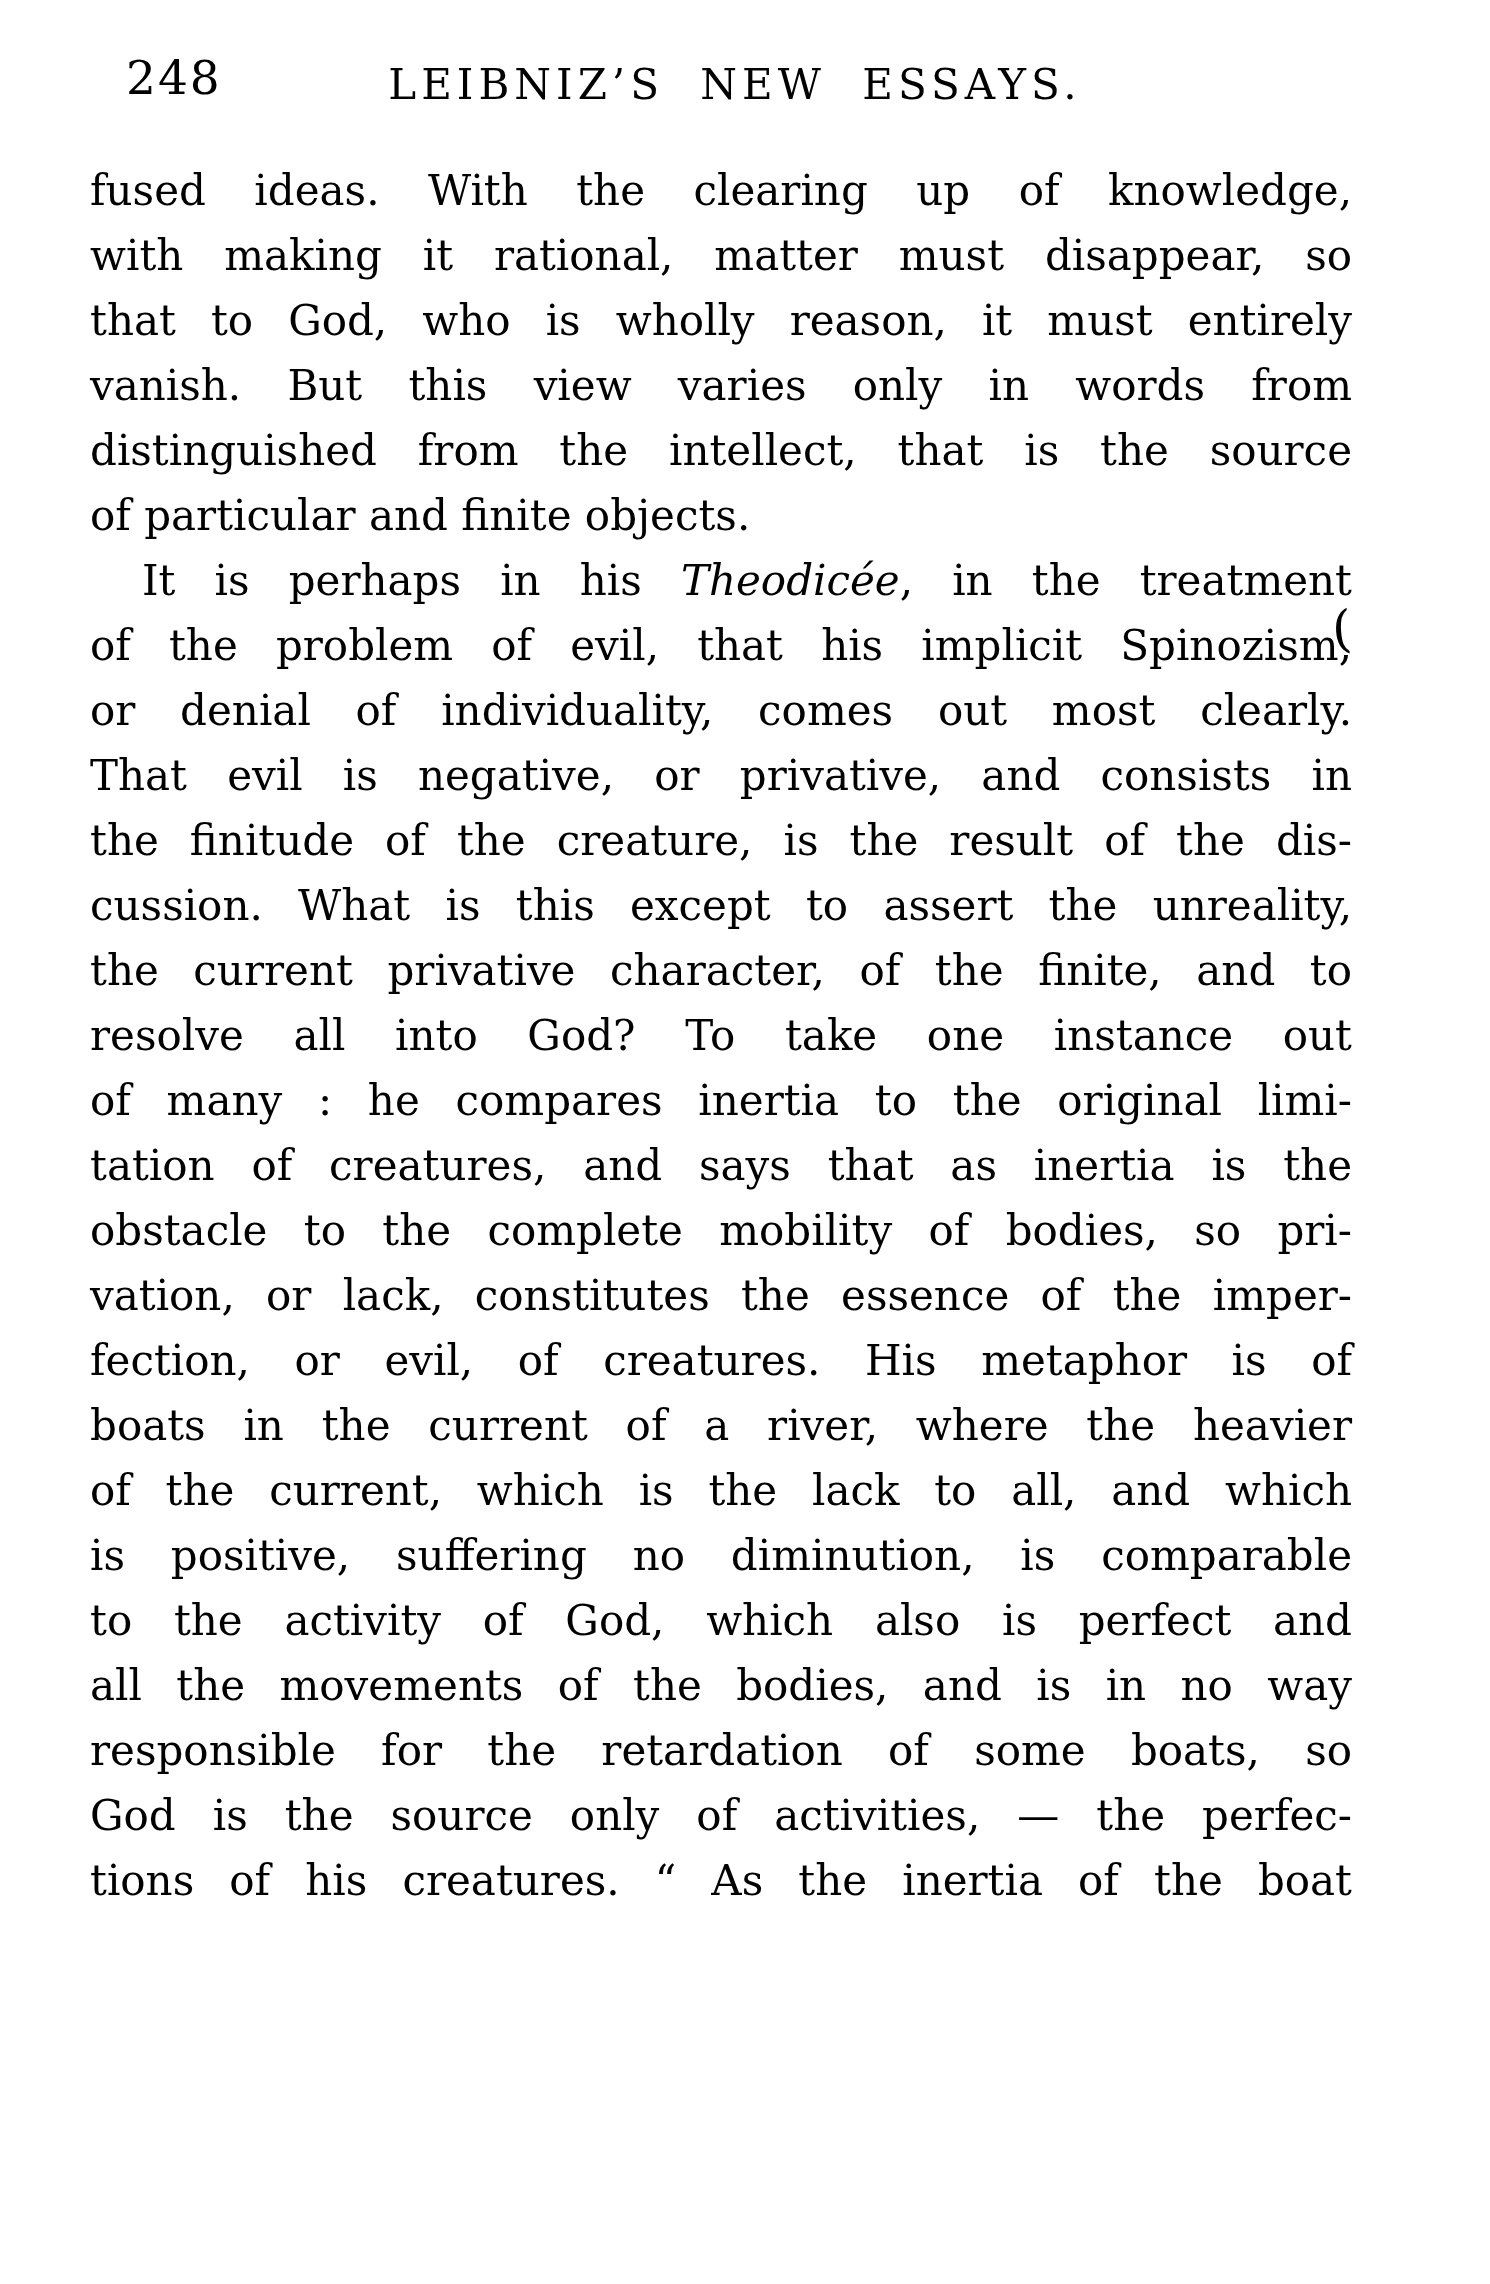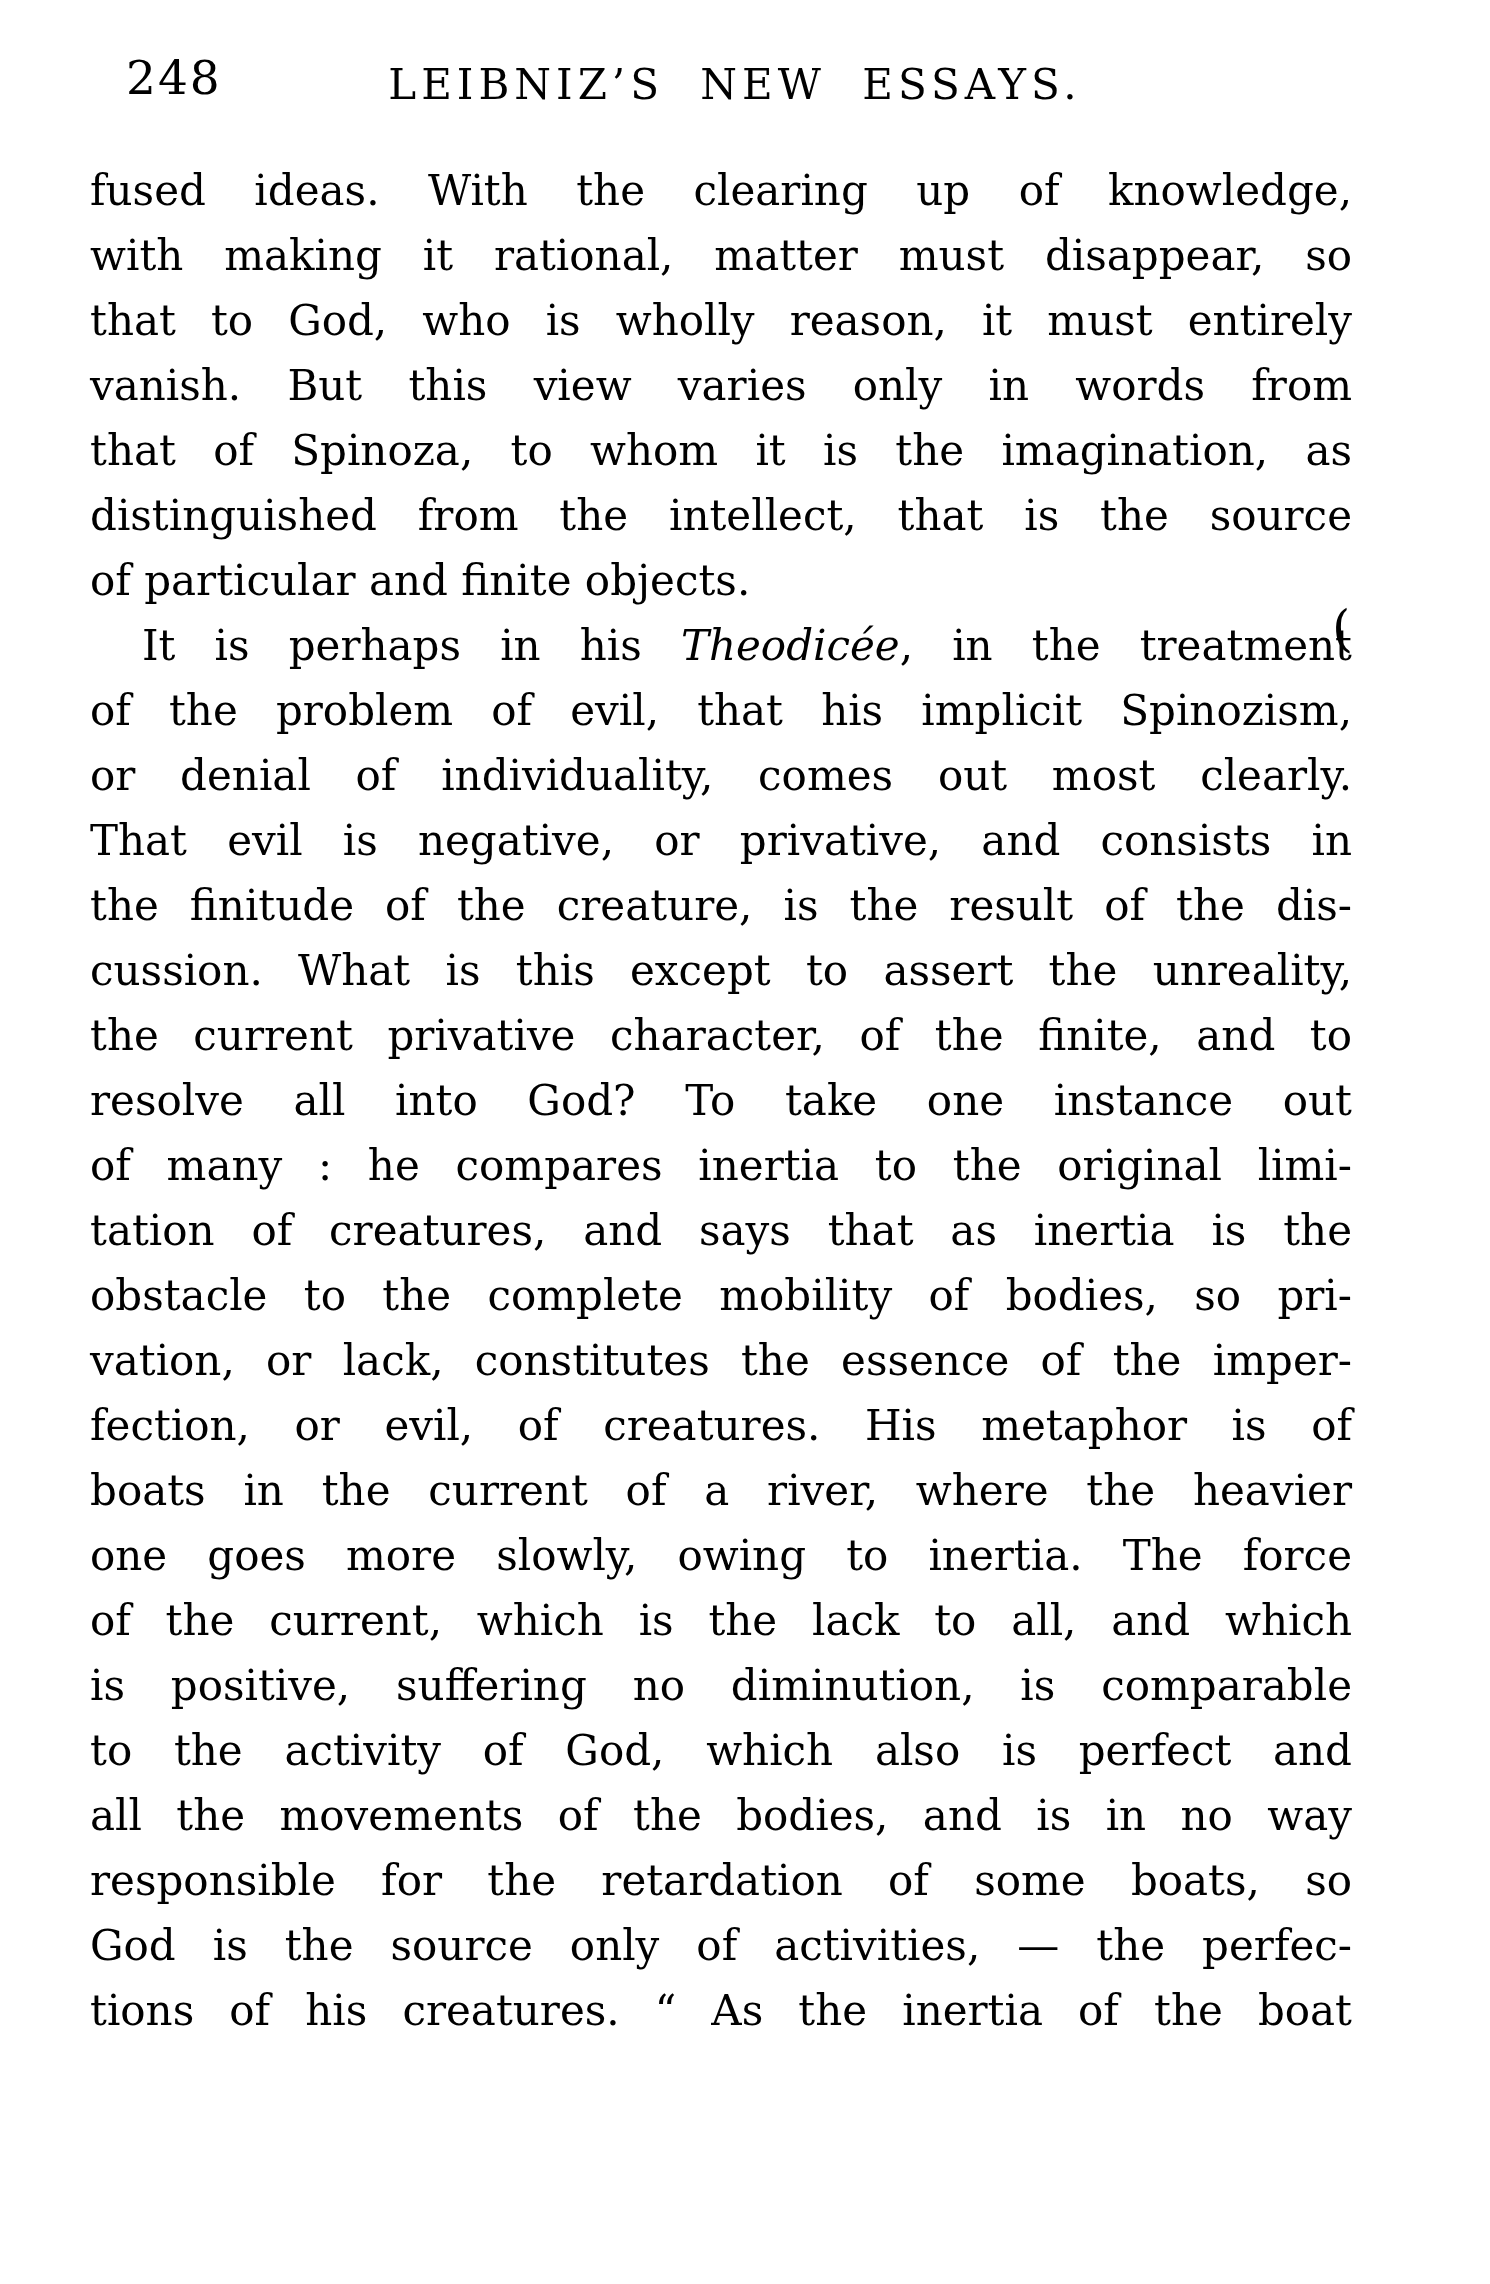--- a/index.html
+++ b/index.html
@@ -76,40 +76,38 @@
   <div class="page-number">248</div>
 
   <div class="running-head">LEIBNIZ’S NEW ESSAYS.</div>
 
   <div class="body-text">
 
     <div class="line">fused ideas. With the clearing up of knowledge,</div>
     <div class="line">with making it rational, matter must disappear, so</div>
     <div class="line">that to God, who is wholly reason, it must entirely</div>
     <div class="line">vanish. But this view varies only in words from</div>
-    <div class="line">that of Spinoza, to whom it is the imagination, as</div>
     <div class="line">distinguished from the intellect, that is the source</div>
     <div class="line para-end">of particular and finite objects.</div>
 
     <div class="line indent"><span>It is perhaps in his </span><span class="italic">Theodicée</span><span>, in the treatment</span></div>
 
     <div class="line">of the problem of evil, that his implicit Spinozism,</div>
     <div class="line">or denial of individuality, comes out most clearly.</div>
     <div class="line">That evil is negative, or privative, and consists in</div>
     <div class="line">the finitude of the creature, is the result of the dis-</div>
     <div class="line">cussion. What is this except to assert the unreality,</div>
     <div class="line">the current privative character, of the finite, and to</div>
     <div class="line">resolve all into God? To take one instance out</div>
     <div class="line">of many : he compares inertia to the original limi-</div>
     <div class="line">tation of creatures, and says that as inertia is the</div>
     <div class="line">obstacle to the complete mobility of bodies, so pri-</div>
     <div class="line">vation, or lack, constitutes the essence of the imper-</div>
     <div class="line">fection, or evil, of creatures. His metaphor is of</div>
     <div class="line">boats in the current of a river, where the heavier</div>
-    <div class="line">one goes more slowly, owing to inertia. The force</div>
     <div class="line">of the current, which is the lack to all, and which</div>
     <div class="line">is positive, suffering no diminution, is comparable</div>
     <div class="line">to the activity of God, which also is perfect and</div>
     <div class="line">all the movements of the bodies, and is in no way</div>
     <div class="line">responsible for the retardation of some boats, so</div>
     <div class="line">God is the source only of activities, — the perfec-</div>
     <div class="line">tions of his creatures. “ As the inertia of the boat</div>
 
   </div>
 

